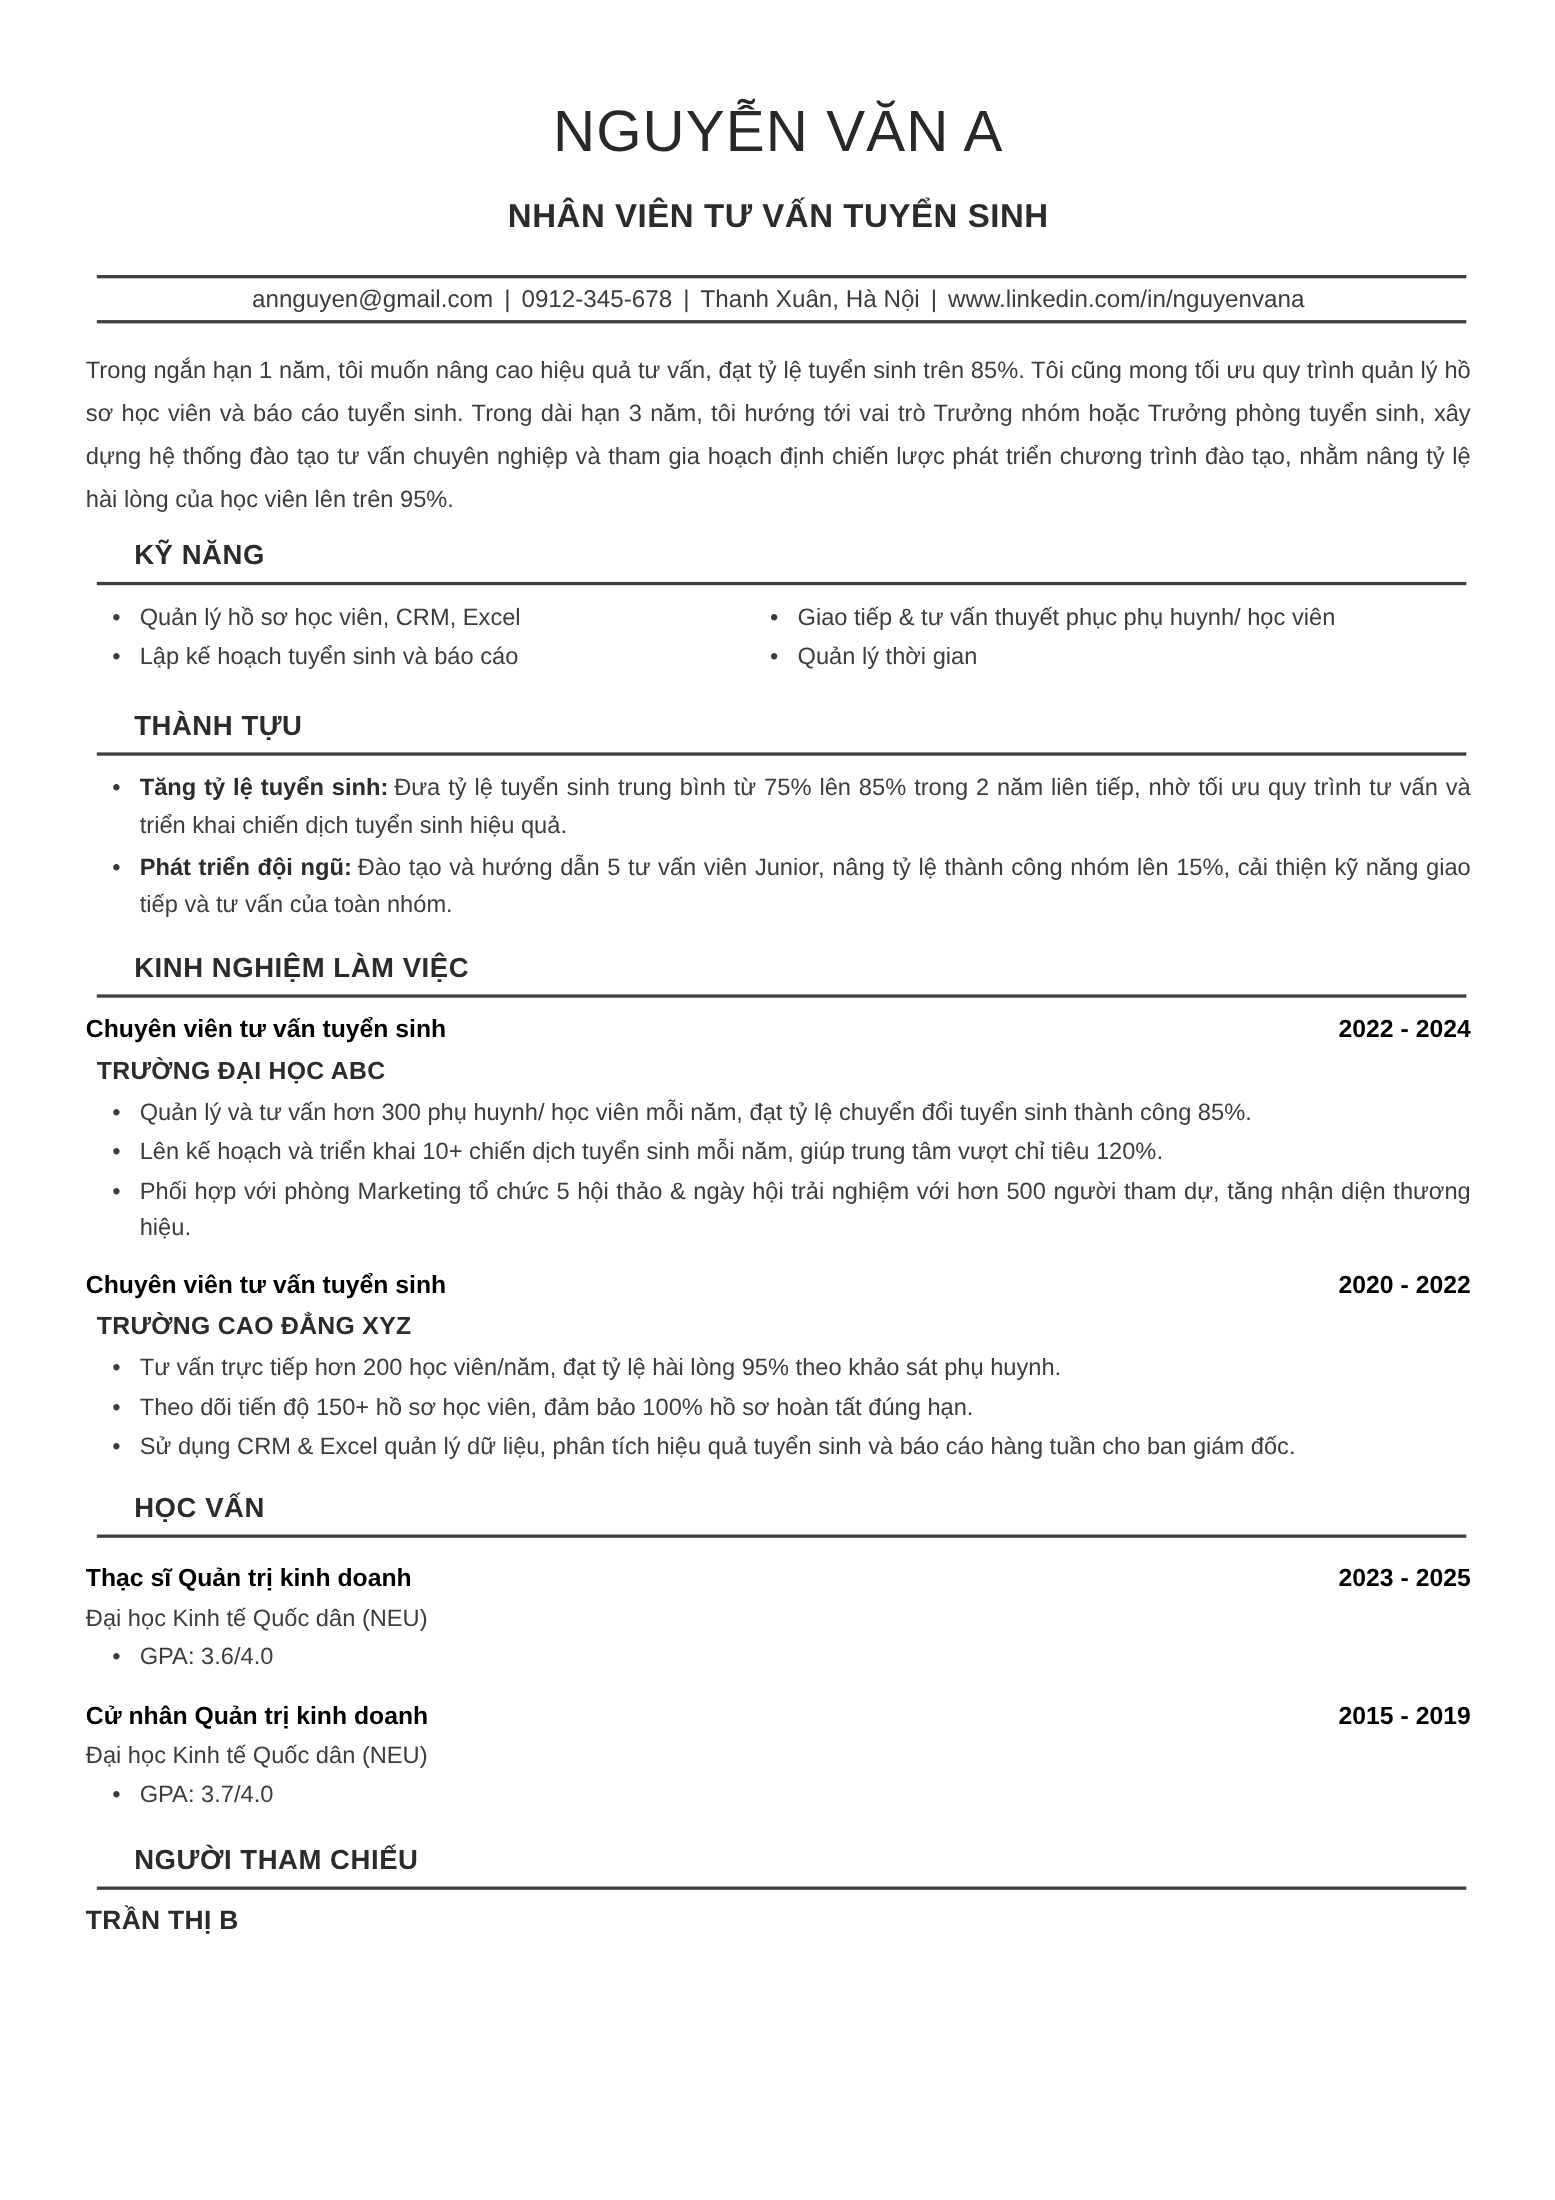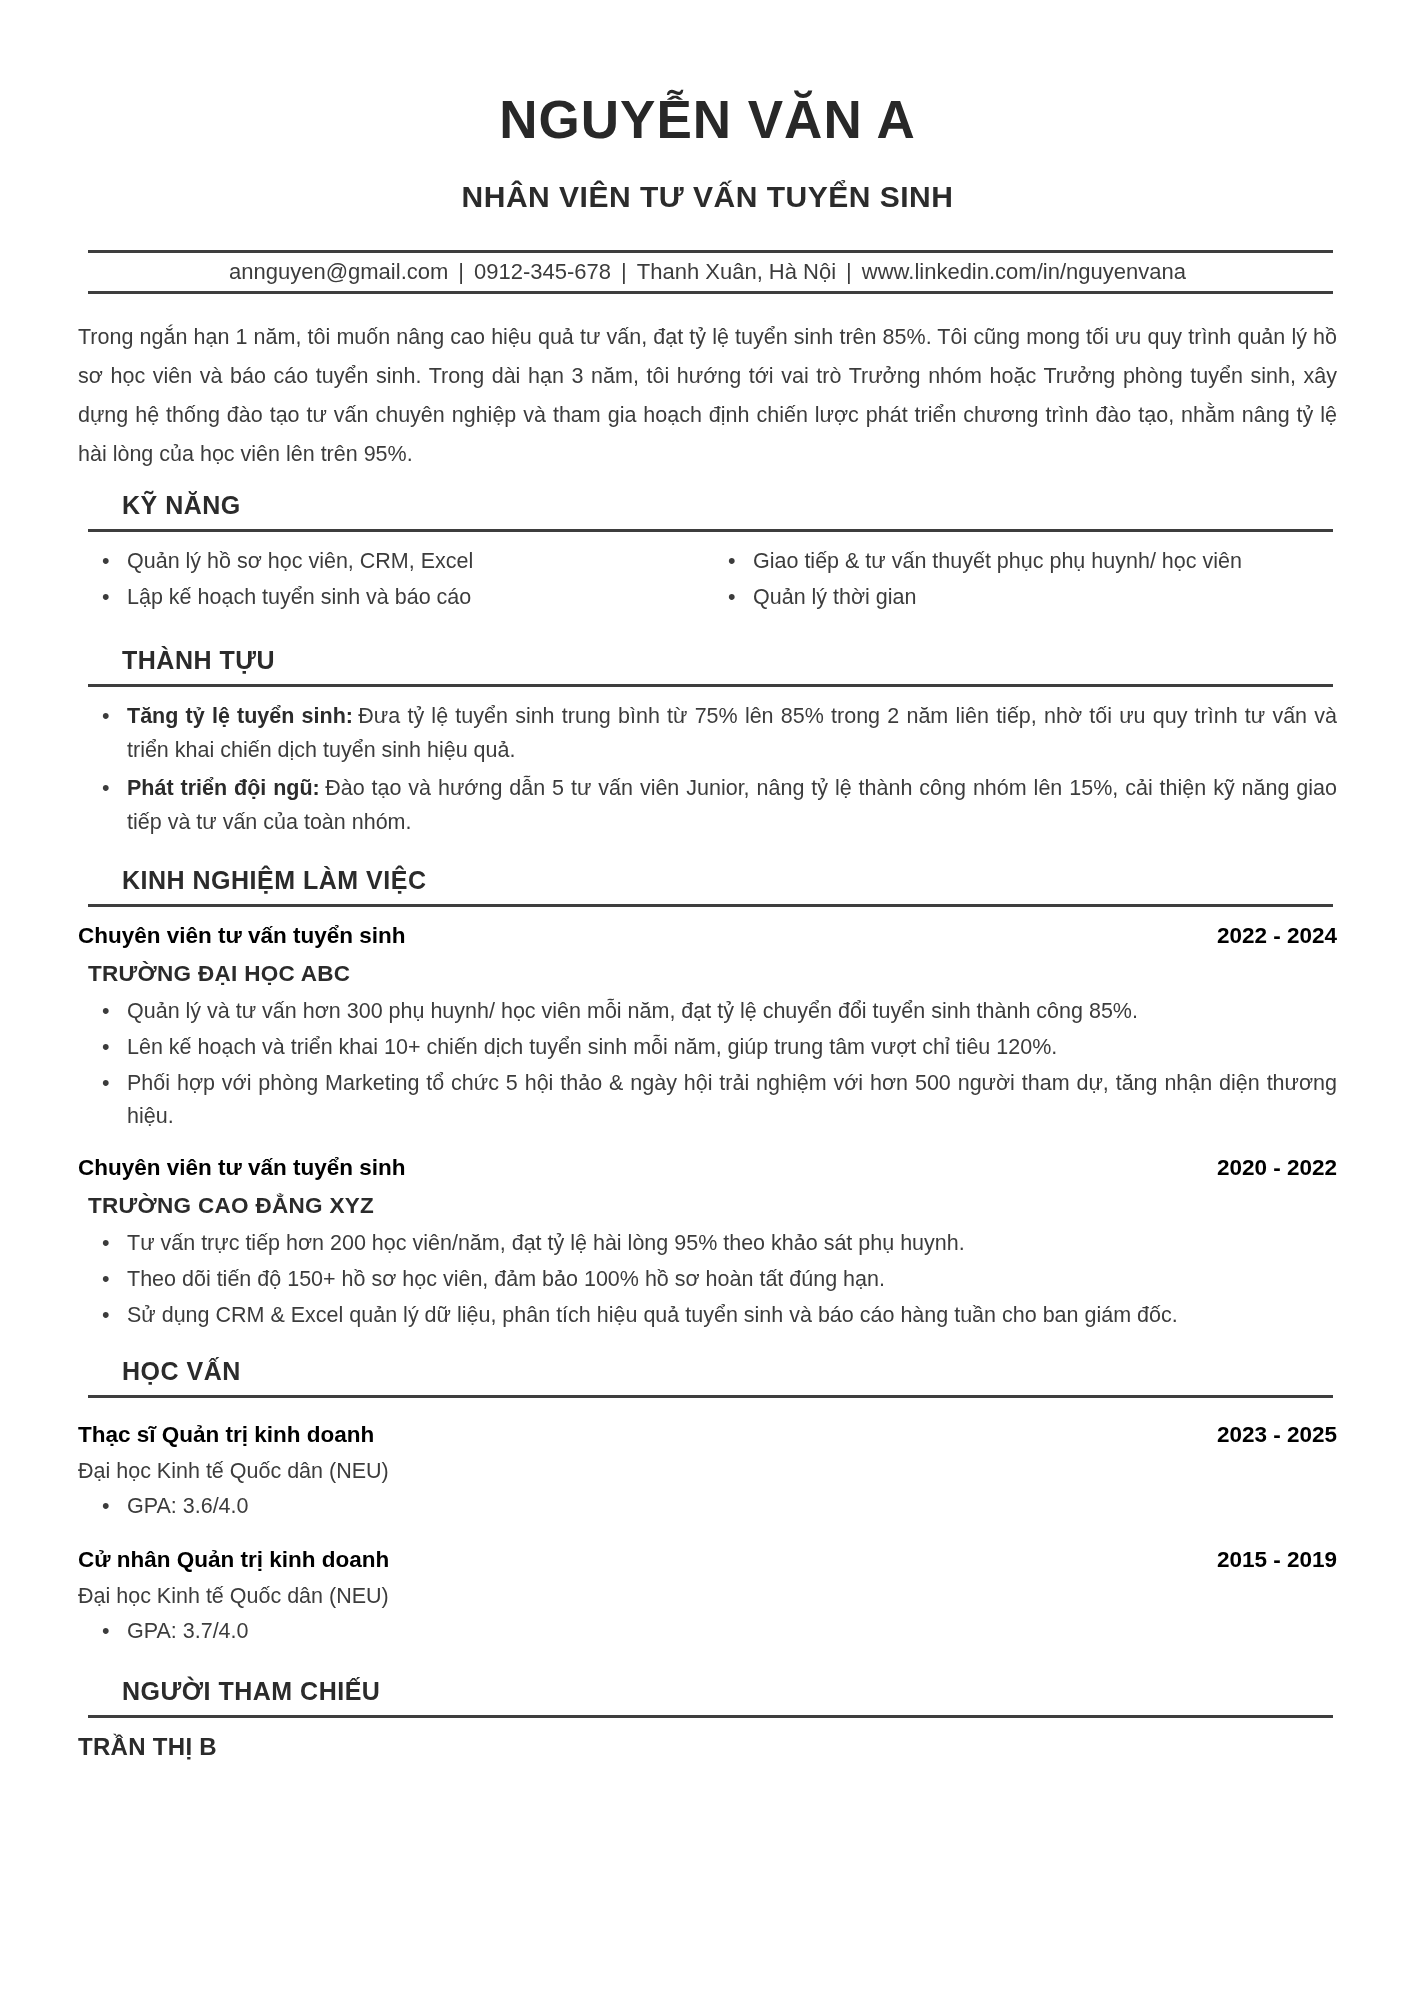--- a/index.html
+++ b/index.html
@@ -7,21 +7,21 @@
   body {
     background: #ffffff;
     color: #3c3c3c;
     font-family: "Liberation Sans", "DejaVu Sans", sans-serif;
     overflow: hidden;
   }
   .page { width: 1414px; height: 2000px; padding: 88px 77px 0 78px; }
 
   
   .name {
-    font-size: 53px; font-weight: 700; line-height: 64px;
+    font-size: 53px; font-weight: 400; line-height: 64px;
     text-align: center; letter-spacing: 1px; color: #282828;
   }
   .job-title {
     font-size: 30px; font-weight: 700; line-height: 38px;
     text-align: center; letter-spacing: .5px; color: #2b2b2b;
     margin-top: 26px;
   }
   .rule { height: 3px; background: #3e3e3e; margin-left: 10px; margin-right: 4px; }
   .rule.top { margin-top: 34px; }
   .contact {
@@ -50,21 +50,21 @@
   .sec-references  { margin-top: 28px; }
 
   ul { list-style: none; }
   li.bullet { position: relative; padding-left: 49px; font-size: 21.5px; }
   li.bullet::before {
     content: "\2022"; position: absolute; left: 24px; top: 0;
     color: #3c3c3c;
   }
 
   
-  .skills-grid { margin-top: 11px; display: grid; grid-template-columns: 598px 1fr; gap: 28px; }
+  .skills-grid { margin-top: 11px; display: grid; grid-template-columns: 598px 1fr; }
   .skills-grid li.bullet { line-height: 36px; }
 
   
   .achieve-list { margin-top: 12px; }
   .achieve-list li.bullet { line-height: 34px; margin-bottom: 4px; text-align: justify; }
   .achieve-list strong { color: #2b2b2b; margin-right: .25em; }
 
   
   .entry-head {
     display: flex; justify-content: space-between; align-items: baseline;

